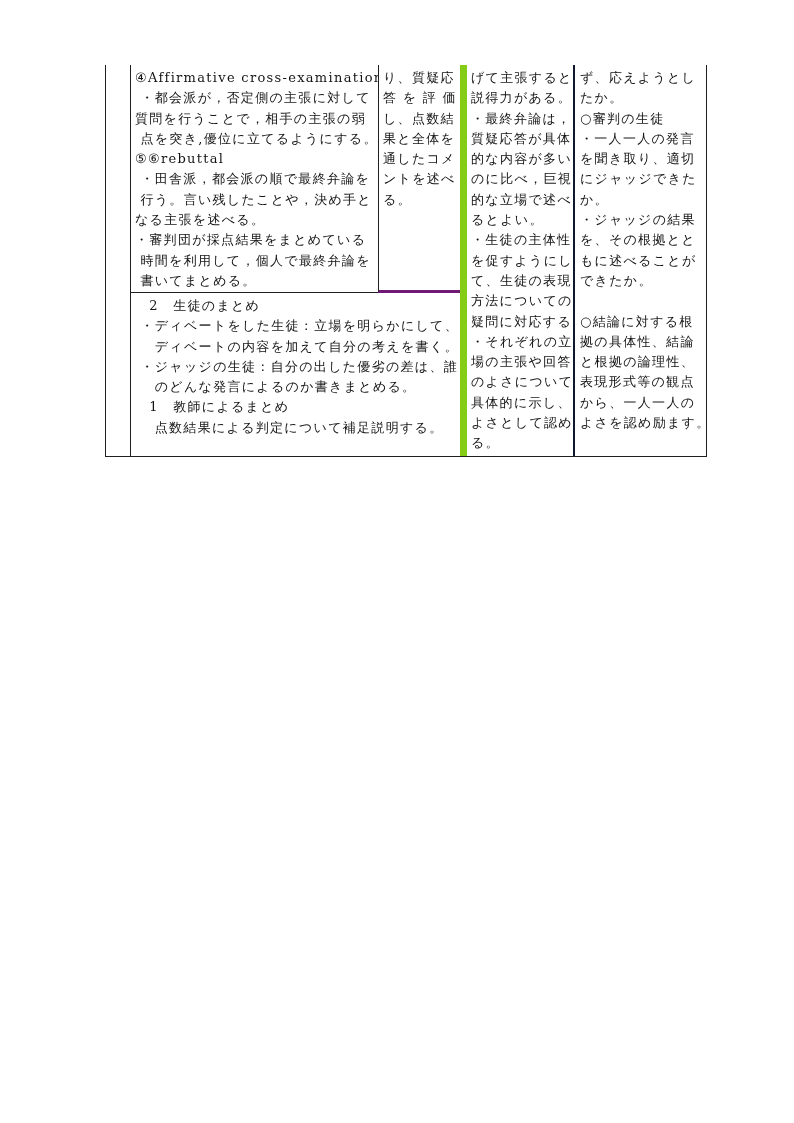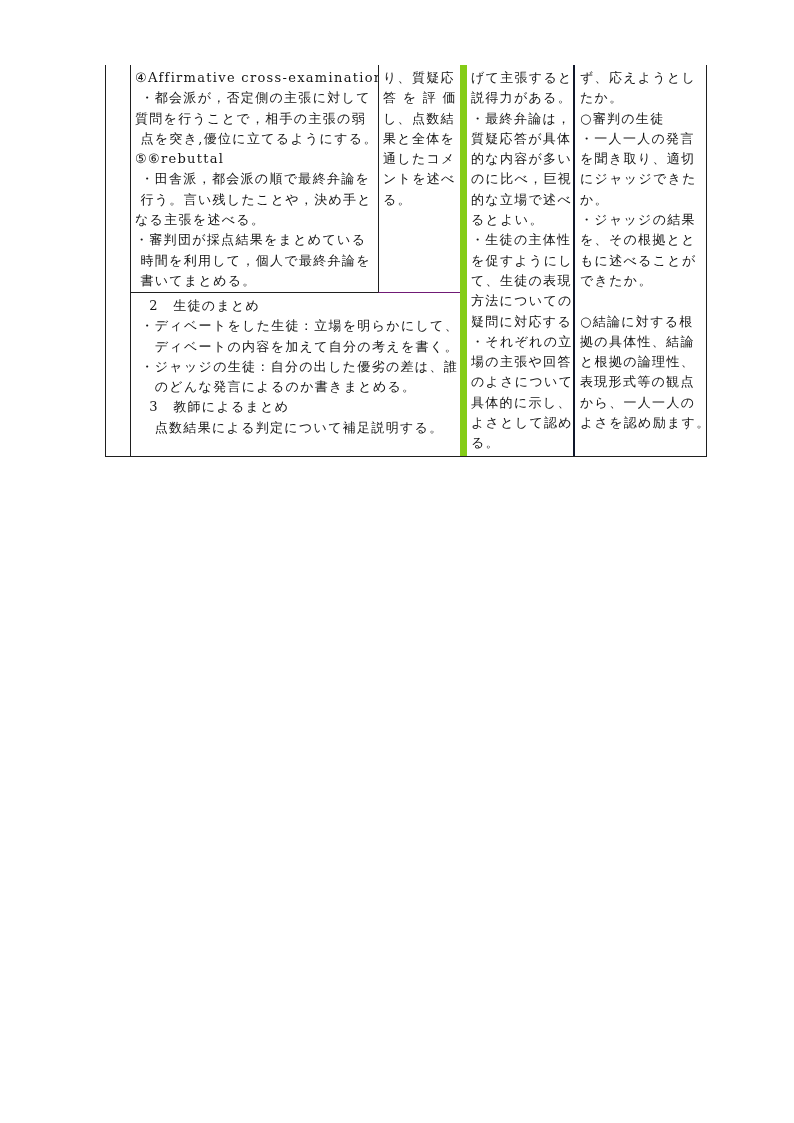--- a/index.html
+++ b/index.html
@@ -25,21 +25,21 @@
     overflow:hidden;
     white-space:pre;
     font-size:13px;
     letter-spacing:1.3px;
     line-height:20.3px;
     color:#141414;
     padding:3px 0 0 4px;
   }
   .spacer-cell   { grid-column:1; grid-row:1 / 3; border-right:1px solid #1f1f1f; }
   .steps-cell    { grid-column:2; grid-row:1; border-bottom:1px solid #1f1f1f; }
-  .judge-cell    { grid-column:3; grid-row:1; border-left:1px solid #1f1f1f; border-bottom:1px solid #701a75; }
+  .judge-cell    { grid-column:3; grid-row:1; border-left:1px solid #1f1f1f; border-bottom:3px solid #701a75; }
   .summary-cell  { grid-column:2 / 4; grid-row:2; }
   .notes-cell    { grid-column:4; grid-row:1 / 3; border-left:7px solid #84cc16; }
   .eval-cell     { grid-column:5; grid-row:1 / 3; border-left:2px solid #0f172a; padding-left:5px; }
 </style>
 </head>
 <body>
 
 <div class="page">
   <div class="lesson-table">
     <div class="cell spacer-cell"></div>
@@ -59,21 +59,21 @@
 し、点数結
 果と全体を
 通したコメ
 ントを述べ
 る。</div>
     <div class="cell summary-cell">　2　生徒のまとめ
  ・ディベートをした生徒：立場を明らかにして、
  　ディベートの内容を加えて自分の考えを書く。
  ・ジャッジの生徒：自分の出した優劣の差は、誰
  　のどんな発言によるのか書きまとめる。
-　3　教師によるまとめ
+　1　教師によるまとめ
  　点数結果による判定について補足説明する。</div>
     <div class="cell notes-cell">げて主張すると
 説得力がある。
 ・最終弁論は，
 質疑応答が具体
 的な内容が多い
 のに比べ，巨視
 的な立場で述べ
 るとよい。
 ・生徒の主体性

